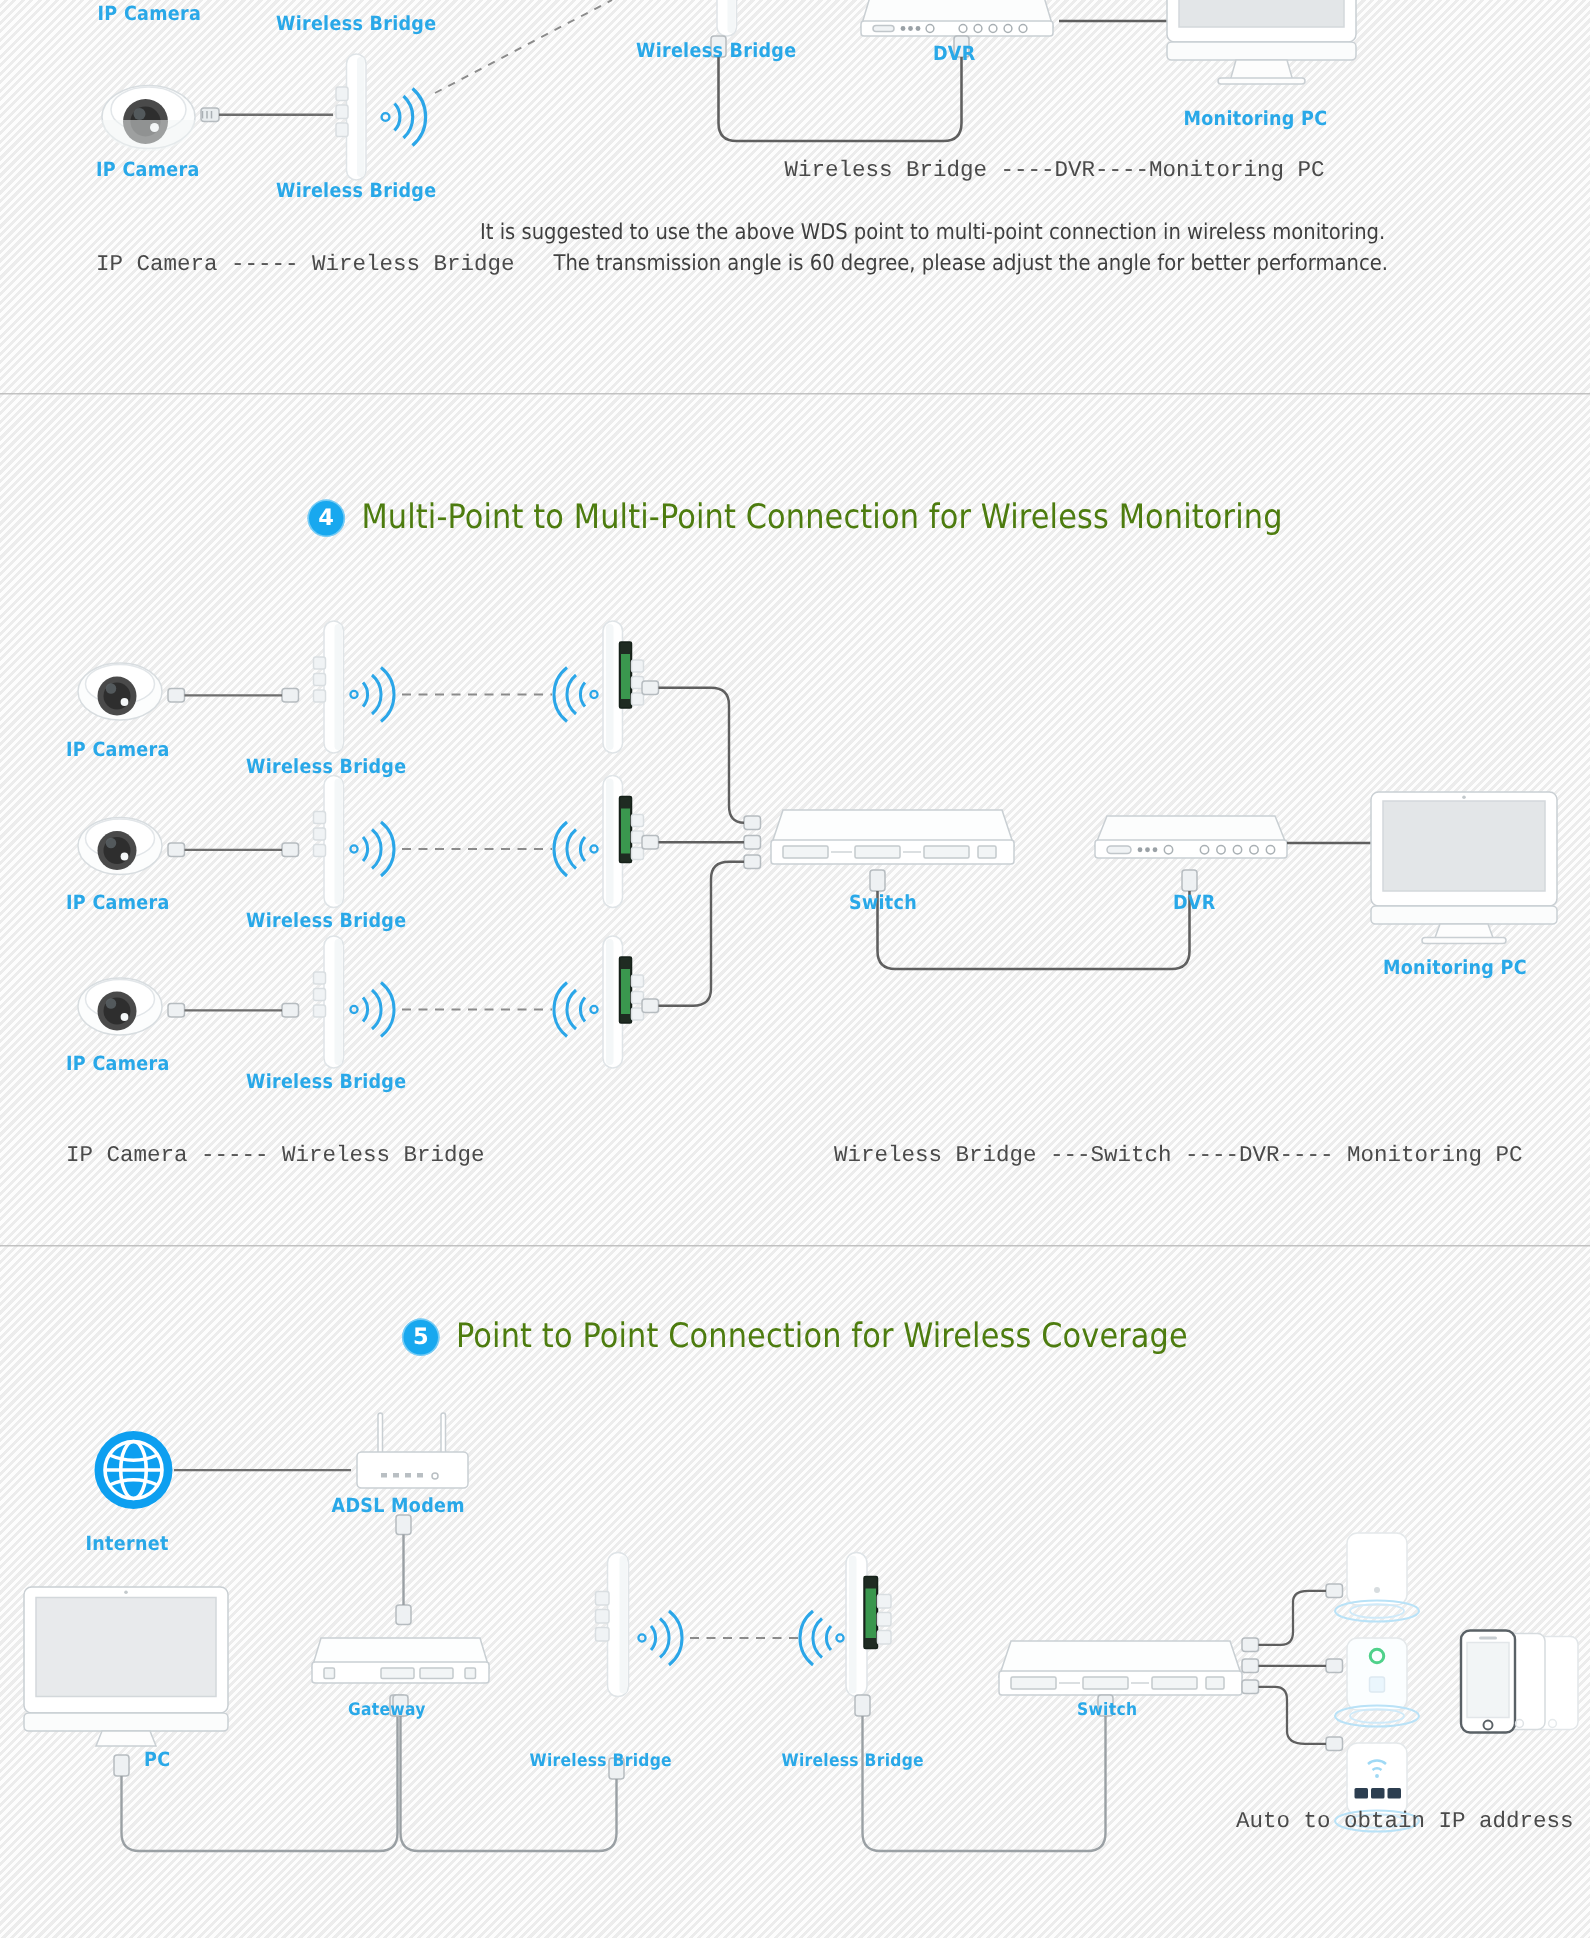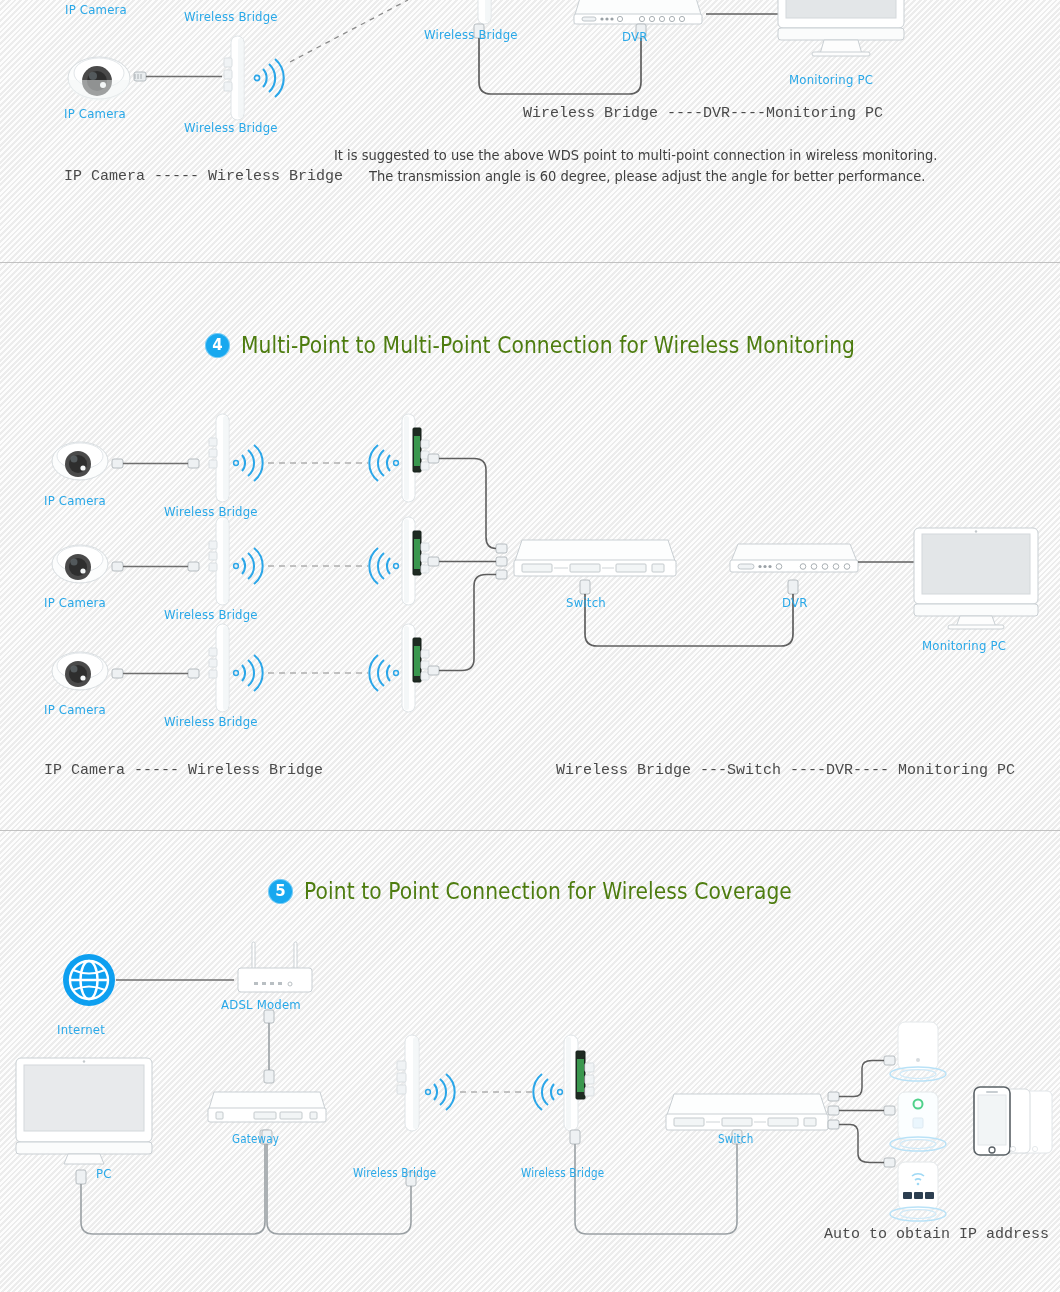--- a/index.html
+++ b/index.html
@@ -18,21 +18,21 @@
   .badge{
     width:25px;height:25px;border-radius:50%;background:#18a8ef;color:#fff;
     display:flex;align-items:center;justify-content:center;
     font-size:15px;font-weight:bold;line-height:1;flex:0 0 auto;
     box-shadow:0 0 0 1px rgba(255,255,255,.4) inset;
   }
   .sec-title{font-size:22.5px;color:#4d7c0f;letter-spacing:.1px;white-space:nowrap;
     font-family:"DejaVu Sans Condensed","Liberation Sans",sans-serif;}
 
   
-  .lbl{position:absolute;color:#29a8e8;font-weight:normal;font-size:13px;white-space:nowrap;
+  .lbl{position:absolute;color:#29a8e8;font-weight:bold;font-size:13px;white-space:nowrap;
        font-family:"DejaVu Sans Condensed","Liberation Sans",sans-serif;letter-spacing:.2px;}
   .lbl.sm{font-size:11.5px;}
   .cap{position:absolute;color:#4a4a4a;font-size:15px;white-space:nowrap;
        font-family:Liberation Mono, monospace;}
   .body-txt{position:absolute;color:#3f3f3f;font-size:14.5px;white-space:nowrap;
        font-family:"DejaVu Sans Condensed","Liberation Sans",sans-serif;}
 
   svg{position:absolute;overflow:visible;}
 </style>
 </head>
@@ -119,21 +119,21 @@
   <div class="lbl" style="left:184px;top:9px;">Wireless Bridge</div>
   <div class="lbl" style="left:424px;top:27px;">Wireless Bridge</div>
   <div class="lbl" style="left:622px;top:29px;">DVR</div>
   <div class="lbl" style="left:789px;top:72px;">Monitoring PC</div>
   <div class="lbl" style="left:64px;top:106px;">IP Camera</div>
   <div class="lbl" style="left:184px;top:120px;">Wireless Bridge</div>
 
   <div class="cap" style="left:64px;top:168px;">IP Camera ----- Wireless Bridge</div>
   <div class="cap" style="left:523px;top:105px;">Wireless Bridge ----DVR----Monitoring PC</div>
 
-  <div class="body-txt" style="left:334px;top:147px;">It is suggested to use the above WDS point to multi-point connection in wireless monitoring.</div>
+  <div class="body-txt" style="left:320px;top:147px;">It is suggested to use the above WDS point to multi-point connection in wireless monitoring.</div>
   <div class="body-txt" style="left:369px;top:168px;">The transmission angle is 60 degree, please adjust the angle for better performance.</div>
 </div>
 
 <div class="divider" style="top:262px;"></div>
 
 <div class="section" style="top:262px;height:568px;">
 
   <div class="sec-head" style="position:absolute;left:0;width:1060px;top:70px;">
     <div class="badge">4</div>
     <div class="sec-title">Multi-Point to Multi-Point Connection for Wireless Monitoring</div>
@@ -529,14 +529,14 @@
   </svg>
 
   <div class="lbl" style="left:57px;top:192px;">Internet</div>
   <div class="lbl" style="left:221px;top:167px;">ADSL Modem</div>
   <div class="lbl" style="left:76px;top:336px;padding-left:20px;">PC</div>
   <div class="lbl sm" style="left:232px;top:302px;">Gateway</div>
   <div class="lbl sm" style="left:353px;top:336px;">Wireless Bridge</div>
   <div class="lbl sm" style="left:521px;top:336px;">Wireless Bridge</div>
   <div class="lbl sm" style="left:718px;top:302px;">Switch</div>
 
-  <div class="cap" style="left:824px;top:396px;">Auto to obtain IP address</div>
+  <div class="cap" style="left:824px;top:376px;">Auto to obtain IP address</div>
 </div>
 
 </body></html>

